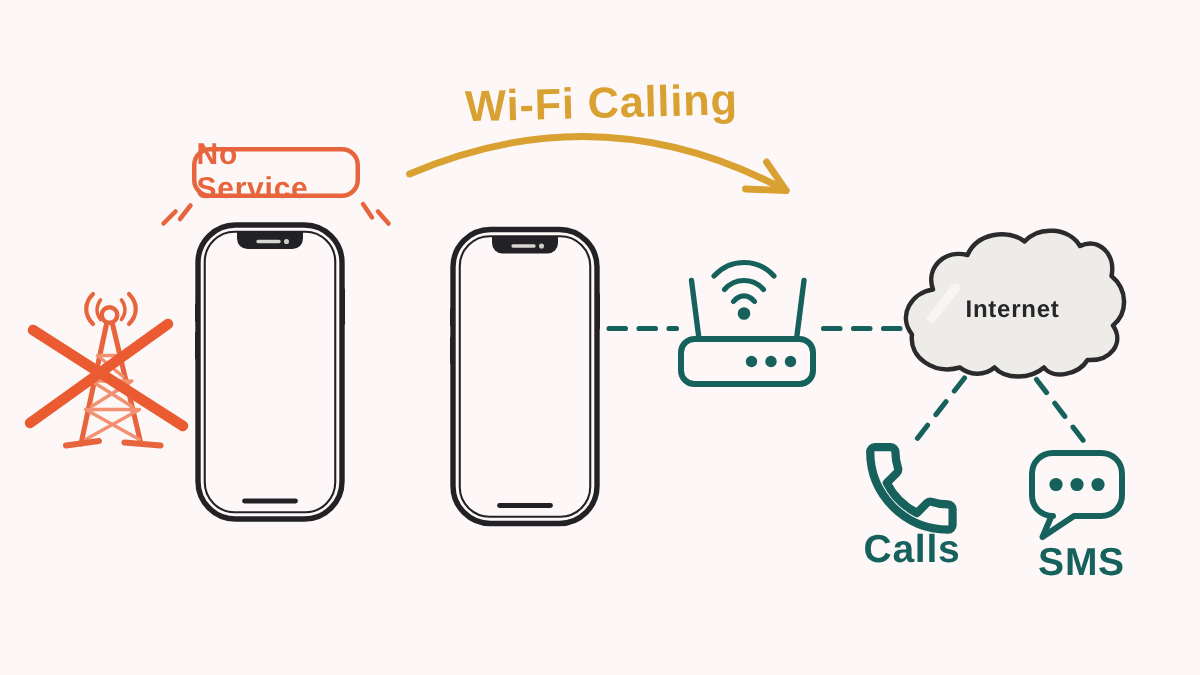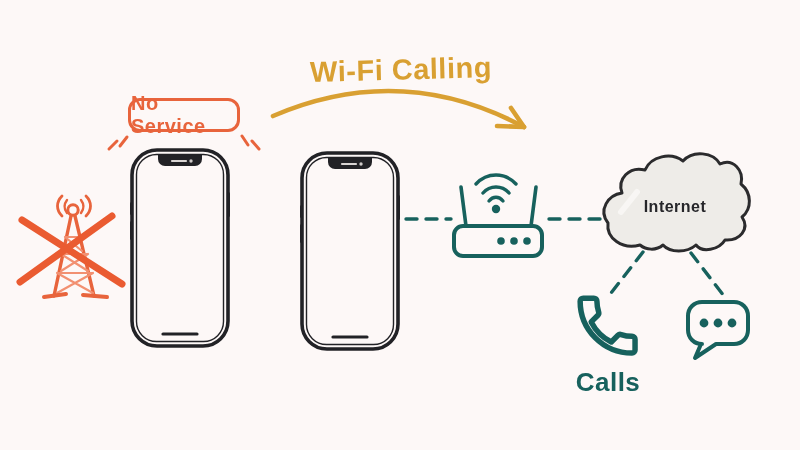--- a/index.html
+++ b/index.html
@@ -145,15 +145,16 @@
   </svg>
 
   <div class="badge">
     <span>No Service</span>
   </div>
 
   <div class="lbl lbl-wifi" style="left:401px;top:70px;">Wi-Fi Calling</div>
 
   <div class="lbl lbl-internet" style="left:675px;top:207px;">Internet</div>
 
-  <div class="lbl lbl-teal" style="left:608px;top:382px;">Calls</div>
+  <div class="lbl lbl-teal" style="left:608px;top:366px;">Calls</div>
 
+  <div class="lbl lbl-teal" style="left:721px;top:375px;">SMS</div>
 </div>
 
 </body></html>

